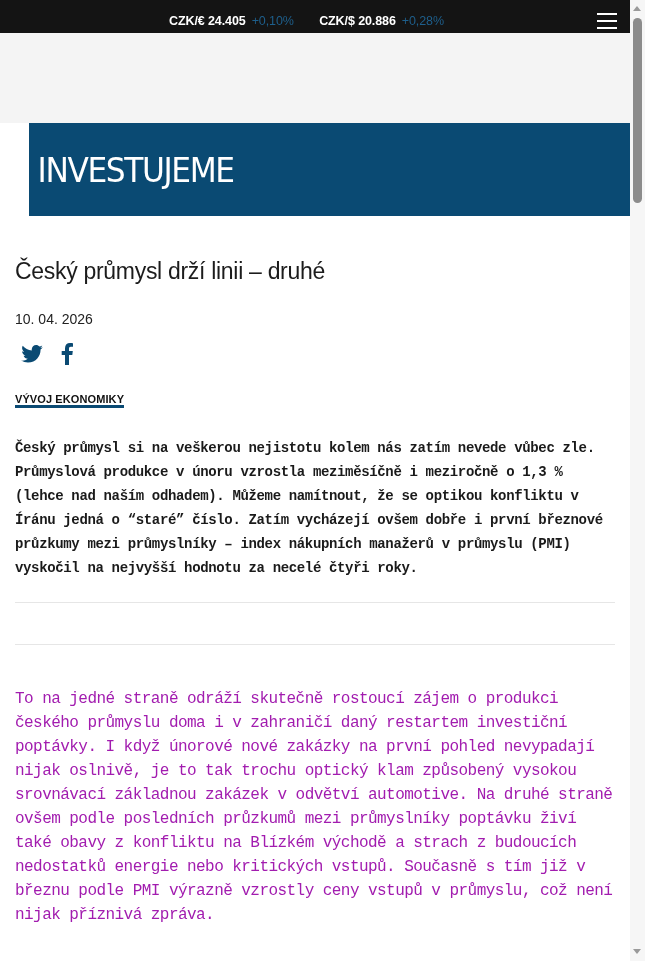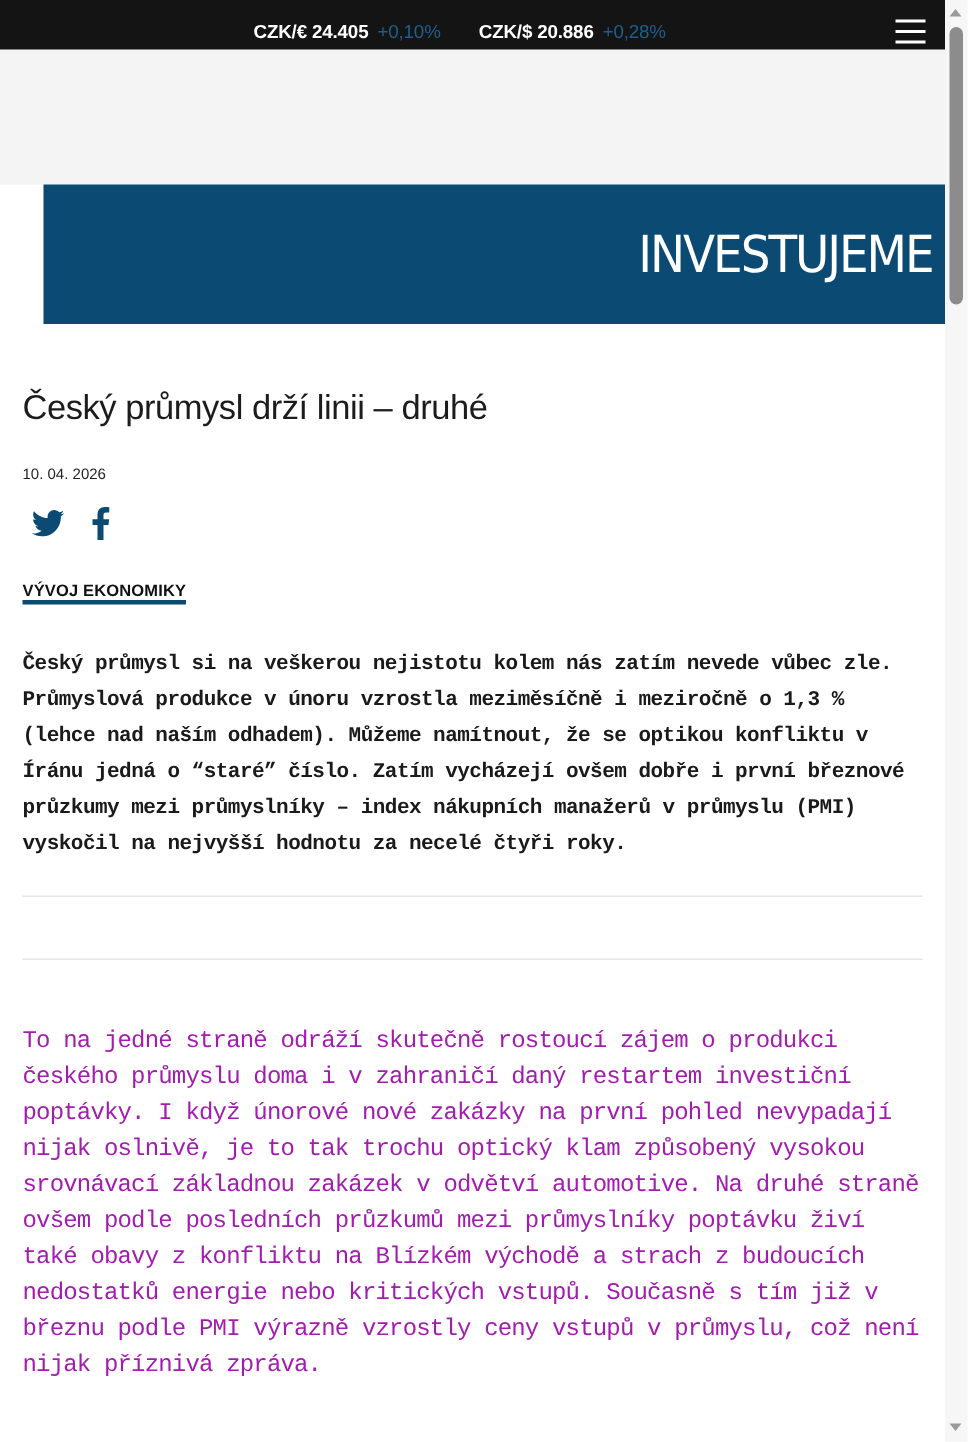--- a/index.html
+++ b/index.html
@@ -11,25 +11,25 @@
     .page { position: absolute; left: 0; top: 0; width: 630px; height: 961px; overflow: hidden; background: #fff; }
     .topbar {
       height: 33px; background: #141414; position: relative;
     }
     .rates { position: absolute; left: 169px; top: 14px; font-size: 12.5px; font-weight: bold; color: #ffffff; letter-spacing: -0.1px; white-space: nowrap; }
     .rate { display: inline-block; margin-right: 22px; }
     .rate .chg { color: #1e5f8c; font-weight: normal; margin-left: 6px; }
     .hamburger { position: absolute; left: 597px; top: 13px; width: 20px; height: 18px; cursor: pointer; }
     .hamburger span { display: block; height: 2px; background: #fff; margin-bottom: 5px; }
     .greyband { height: 90px; background: #f4f4f4; }
-    .banner { height: 93px; background: #0a4a73; display: flex; align-items: center; justify-content: flex-end; margin-left: 29px; }
+    .banner { height: 93px; background: #0a4a73; display: flex; align-items: center; justify-content: flex-start; margin-left: 29px; }
     .logo { color: #ffffff; font-family: "DejaVu Sans", sans-serif; font-size: 34px; font-weight: normal; letter-spacing: -1.5px; transform: scaleX(0.92); }
     .content { padding: 0 15px; }
     h1 { margin: 42px 0 0 0; font-size: 23px; font-weight: normal; color: #1c1c1c; letter-spacing: -0.3px; }
-    .date { margin-top: 26px; font-size: 10px; color: #222; }
+    .date { margin-top: 26px; font-size: 14px; color: #222; }
     .social { margin-top: 14px; display: flex; gap: 18px; align-items: center; height: 26px; padding-left: 6px; }
     .social svg { display: block; }
     .tag { margin-top: 26px; display: inline-block; font-size: 11px; font-weight: bold; color: #111; letter-spacing: 0.1px; border-bottom: 3px solid #0a4a73; }
     .perex { margin-top: 28px; font-family: Liberation Mono, monospace; font-weight: bold; font-size: 14px; line-height: 24px; color: #1a1a1a; letter-spacing: -0.35px; }
     .hr { height: 1px; background: #e6e6e6; }
     .hr1 { margin-top: 22px; }
     .hr2 { margin-top: 41px; }
     .body-text { margin-top: 42px; font-family: Liberation Mono, monospace; font-size: 16px; line-height: 24px; color: #a21caf; letter-spacing: -0.55px; }
     .scrollbar { position: absolute; left: 630px; top: 0; width: 15px; height: 961px; background: #f6f6f6; }
     .scroll-up { position: absolute; left: 3px; top: 6px; width: 0; height: 0; border-left: 4px solid transparent; border-right: 4px solid transparent; border-bottom: 5px solid #9a9a9a; }

